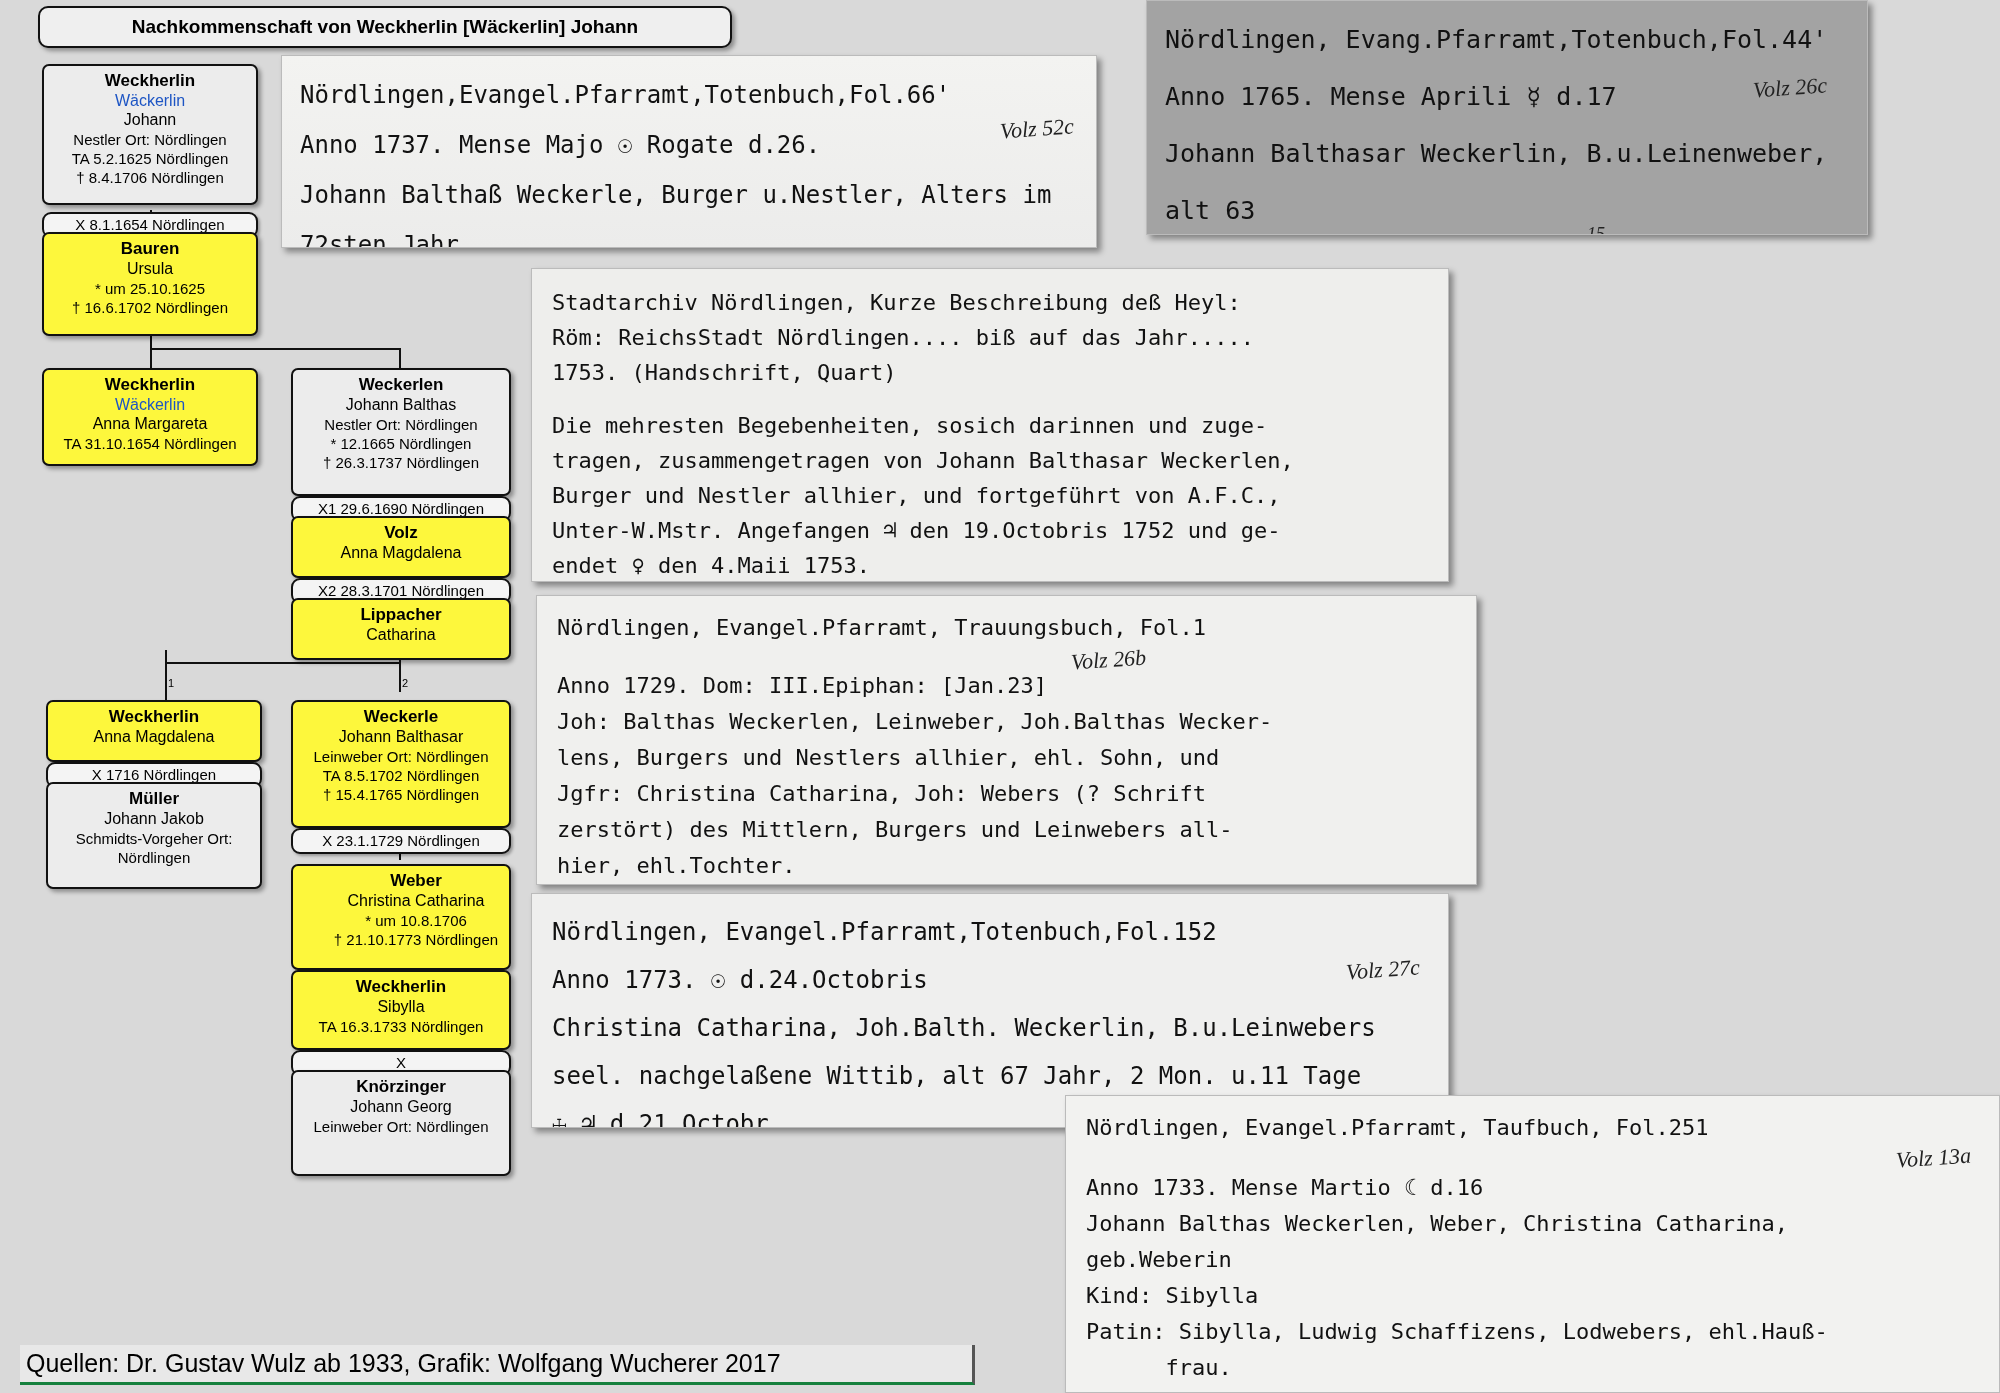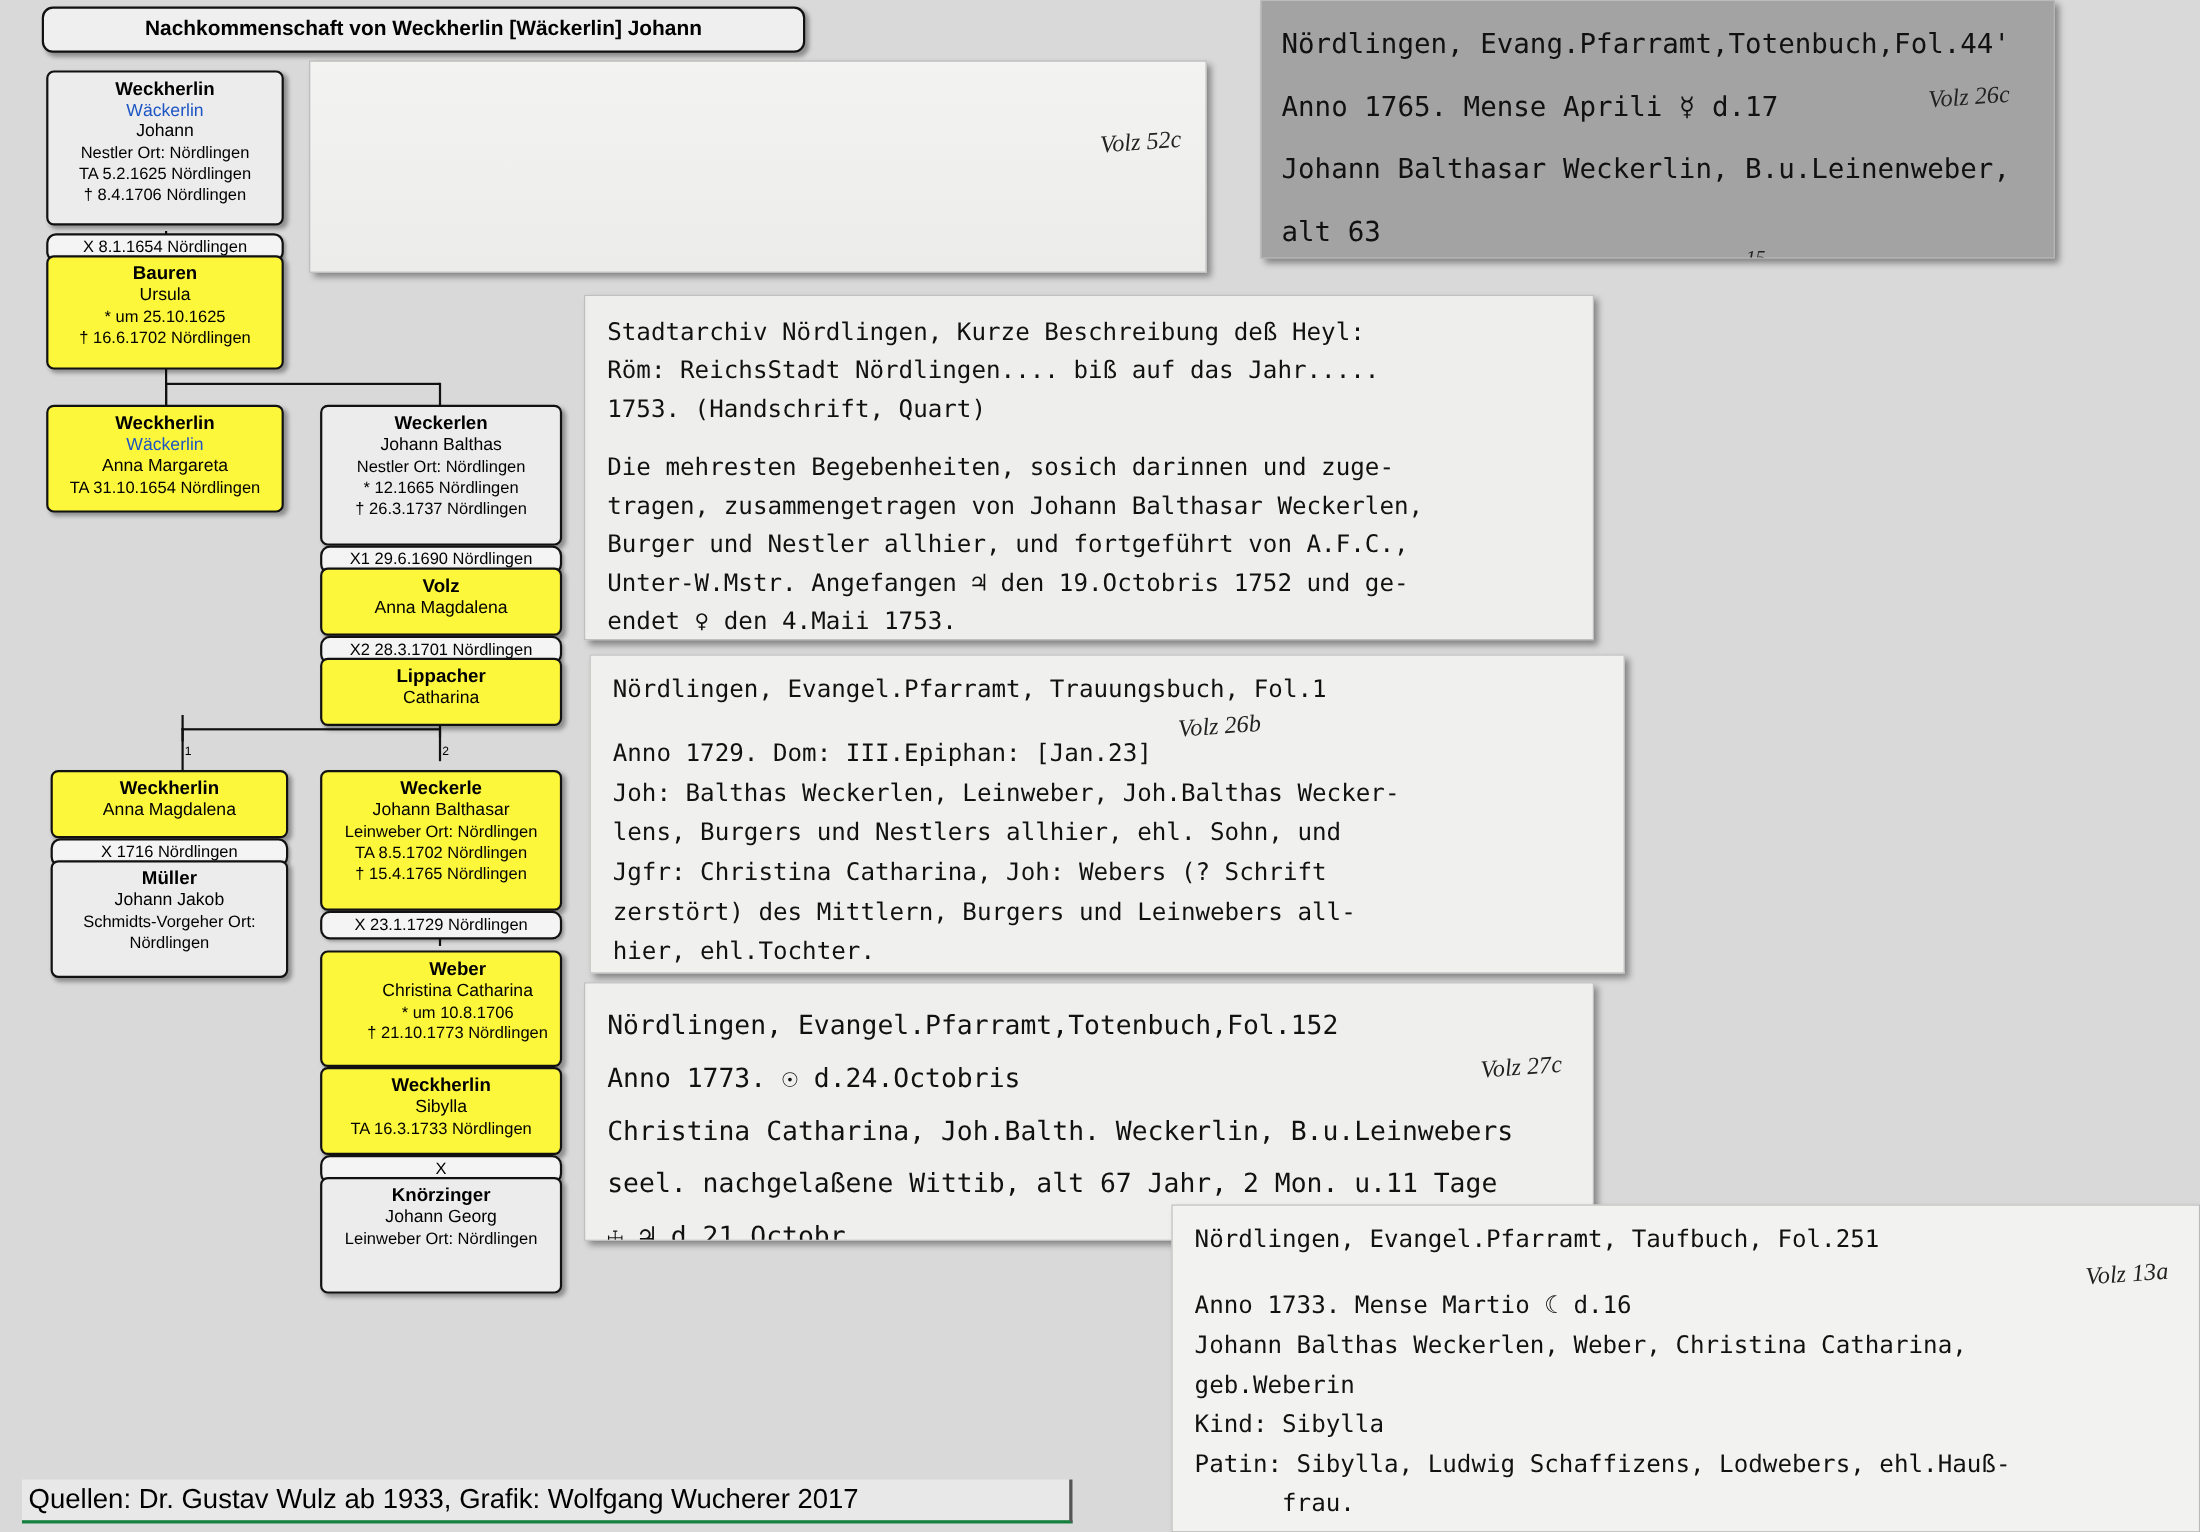--- a/index.html
+++ b/index.html
@@ -209,20 +209,24 @@
   <span>X</span>
 </div>
 
 <div class="node grey" style="left:291px;top:1070px;width:220px;height:106px;">
   <div class="surname">Knörzinger</div>
   <div class="line">Johann Georg</div>
   <div class="small">Leinweber Ort: Nördlingen</div>
 </div>
 
 <div class="doc" id="doc-totenbuch-66">
+  <div class="txt">Nördlingen,Evangel.Pfarramt,Totenbuch,Fol.66'</div>
+  <div class="txt">Anno 1737. Mense Majo ☉ Rogate d.26.
+Johann Balthaß Weckerle, Burger u.Nestler, Alters im
+72sten Jahr.</div>
   <div class="note" style="right:22px;top:48px;">Volz 52c</div>
 </div>
 
 <div class="doc" id="doc-totenbuch-44">
   <div class="txt">Nördlingen, Evang.Pfarramt,Totenbuch,Fol.44'</div>
   <div class="txt">Anno 1765. Mense Aprili ☿ d.17
 Johann Balthasar Weckerlin, B.u.Leinenweber, alt 63
 Jahr weniger 3 Wochen. ☩ +☽ d.17.</div>
   <div class="note" style="right:40px;top:58px;">Volz 26c</div>
   <div class="note" style="left:440px;top:205px;font-size:18px;transform:rotate(0deg);">15</div>

